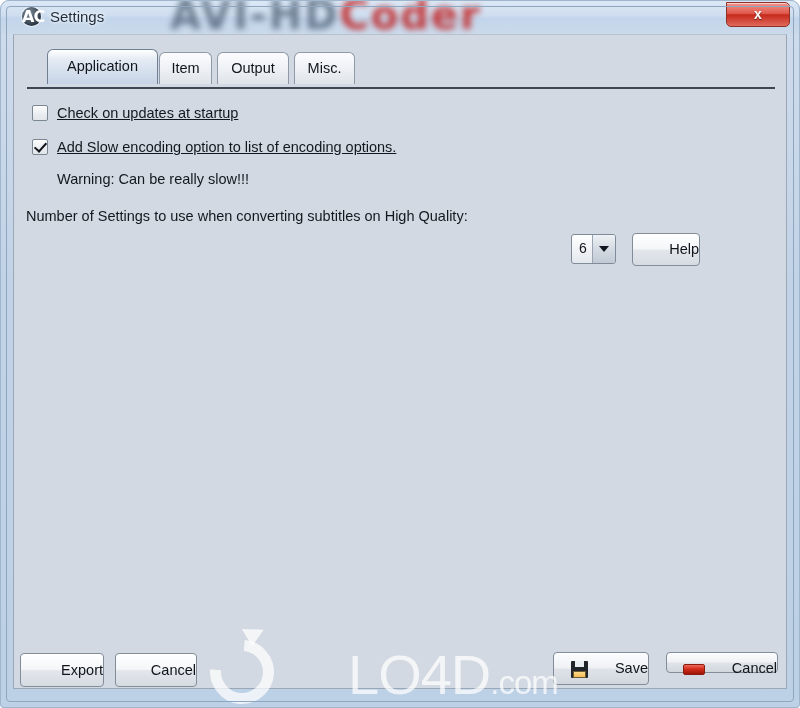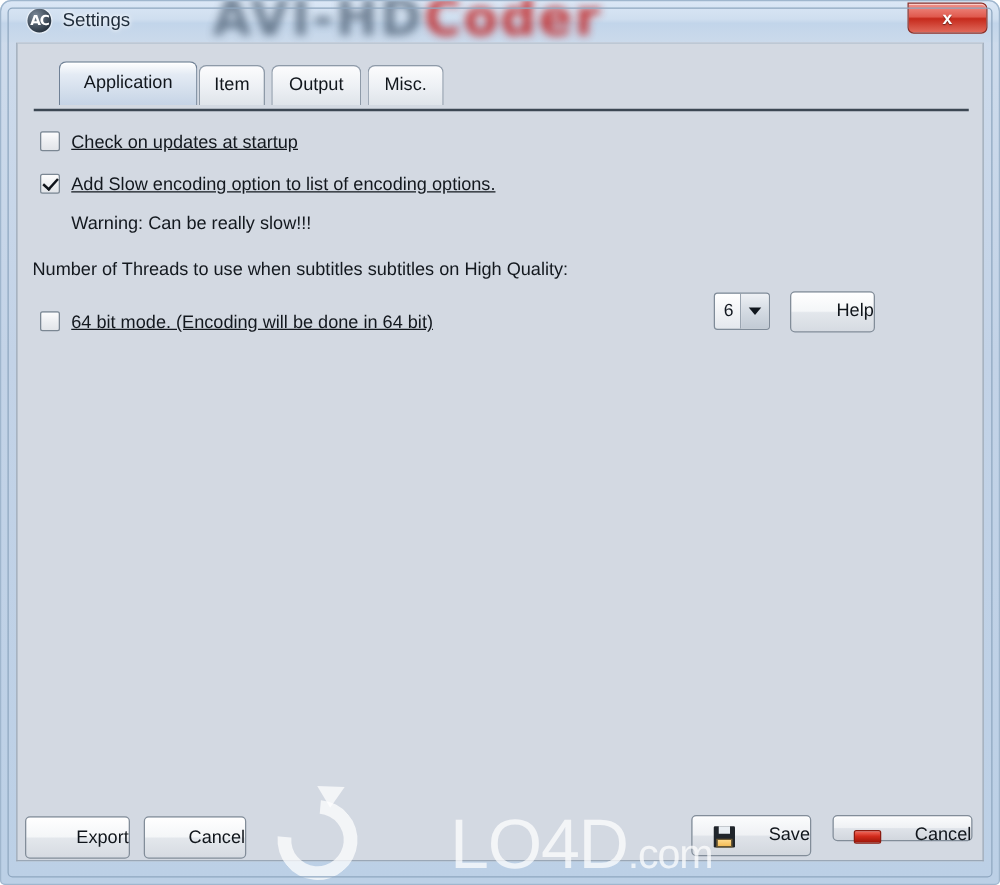--- a/index.html
+++ b/index.html
@@ -60,21 +60,21 @@
 
   #app-icon {
     position:absolute; left:22px; top:7px;
     width:19px; height:19px;
     border-radius:50%;
     background: radial-gradient(circle at 35% 30%, #7c8a99 0%, #2e3a47 70%, #10161d 100%);
     box-shadow: 0 0 0 1px rgba(255,255,255,.55);
   }
   #app-icon .glyph {
     position:absolute; left:0; top:0; width:19px; height:19px;
-    color:#fff; font-size:11px; font-weight:bold;
+    color:#fff; font-size:16px; font-weight:bold;
     font-family:"DejaVu Sans", sans-serif;
     line-height:19px; text-align:center;
     letter-spacing:-1px;
   }
 
   #title-text {
     position:absolute; left:50px; top:8px;
     font-size:15px; color:#1f2c3a;
     font-family:"Liberation Sans", sans-serif;
     text-shadow: 0 0 3px rgba(255,255,255,.95), 0 0 6px rgba(255,255,255,.8);
@@ -254,21 +254,21 @@
     border-radius:2px;
     background: linear-gradient(180deg,#f06a5c 0%,#d22b1c 45%,#9e1508 100%);
     border:1px solid #8a1b10;
     box-sizing:border-box;
   }
   .has-icon .btn-label { padding-left:22px; }
 
   
   #watermark {
     position:absolute;
-    left:212px; top:634px;
+    left:200px; top:634px;
     width:560px; height:74px;
     pointer-events:none;
     user-select:none;
   }
   #wm-text {
     position:absolute; left:148px; top:8px;
     font-size:56px;
     font-family:"Liberation Sans", sans-serif;
     color:rgba(255,255,255,0.72);
     letter-spacing:-1px;
@@ -326,34 +326,31 @@
     <div class="row" style="left:18px; top:70px;">
       <span class="cb"></span><span class="lbl">Check on updates at startup</span>
     </div>
 
     <div class="row" style="left:18px; top:104px;">
       <span class="cb checked"></span><span class="lbl">Add Slow encoding option to list of encoding options.</span>
     </div>
 
     <div class="row" style="left:43px; top:136px;">Warning: Can be really slow!!!</div>
 
-    <div class="row" style="left:12px; top:173px;">Number of Threads to use when subtitles subtitles on High Quality:</div>
+    <div class="row" style="left:12px; top:173px;">Number of Settings to use when converting subtitles on High Quality:</div>
 
     <div id="threads-combo">
       <span id="threads-value">6</span>
       <span id="threads-arrowbox">
         <span id="threads-arrow"></span>
       </span>
     </div>
 
     <div class="btn" id="help-button"><span class="btn-label">Help</span></div>
 
-    <div class="row" style="left:18px; top:214px;">
-      <span class="cb"></span><span class="lbl">64 bit mode. (Encoding will be done in 64 bit)</span>
-    </div>
 
   </div>
 
   <div class="btn" id="export-button"><span class="btn-label">Export</span></div>
   <div class="btn" id="import-button"><span class="btn-label">Cancel</span></div>
 
   <div class="btn has-icon" id="save-button">
     <span class="icon-save"></span>
     <span class="btn-label">Save</span>
   </div>

